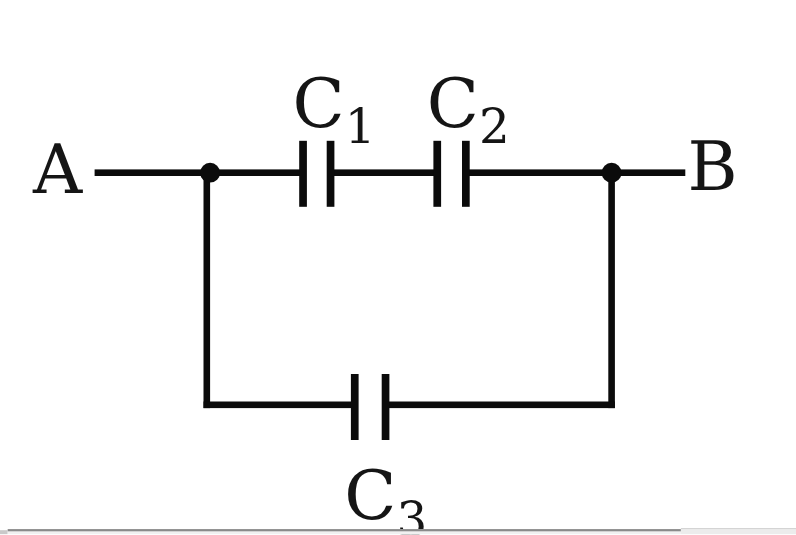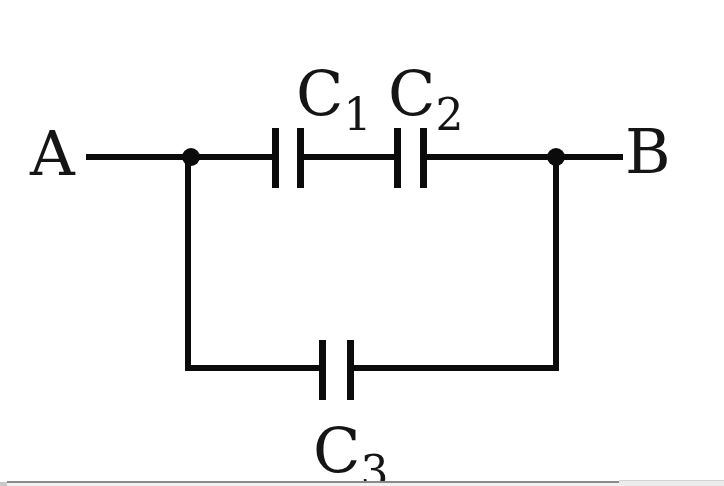--- a/index.html
+++ b/index.html
@@ -67,21 +67,21 @@
   #c2-plate-left  { left: 394px; top: 128px; }
   #c2-plate-right { left: 420px; top: 128px; }
   #c3-plate-left  { left: 319px; top: 340px; }
   #c3-plate-right { left: 347px; top: 340px; }
   
   #junction-dot-left  { left: 182px; top: 148px; }
   #junction-dot-right { left: 547px; top: 148px; }
   
   #terminal-a-label { left: 30px;  top: 123px; }
   #terminal-b-label { left: 625px; top: 121px; }
-  #c1-label { left: 266px; top: 63px; margin-left: 30px; }
+  #c1-label { left: 266px; top: 63px; }
   #c2-label { left: 388px; top: 63px; text-align: right; }
   #c3-label { left: 313px; top: 400px; margin-top: 20px; }
   
   #bottom-frame-edge-left {
     position: absolute;
     left: 7px; top: 481px;
     width: 612px; height: 5px;
     background: #f1f1f1;
     border-top: 2px solid #8a8a8a;
     box-sizing: border-box;

